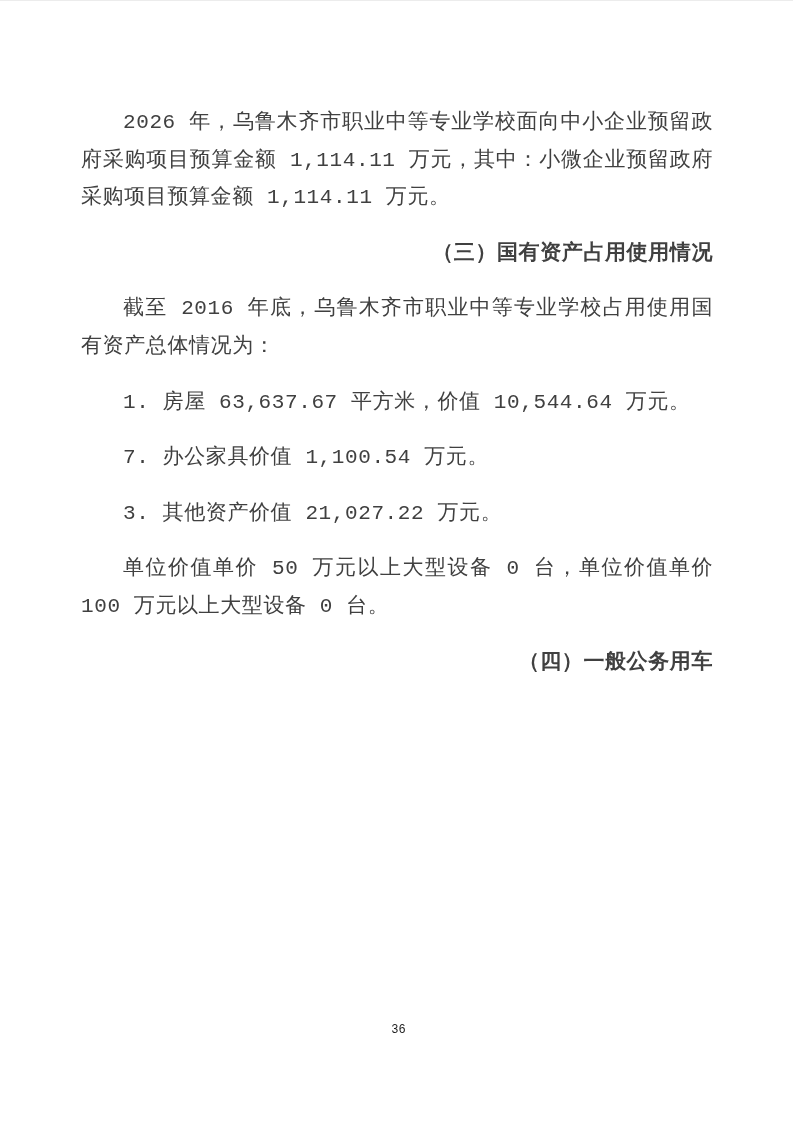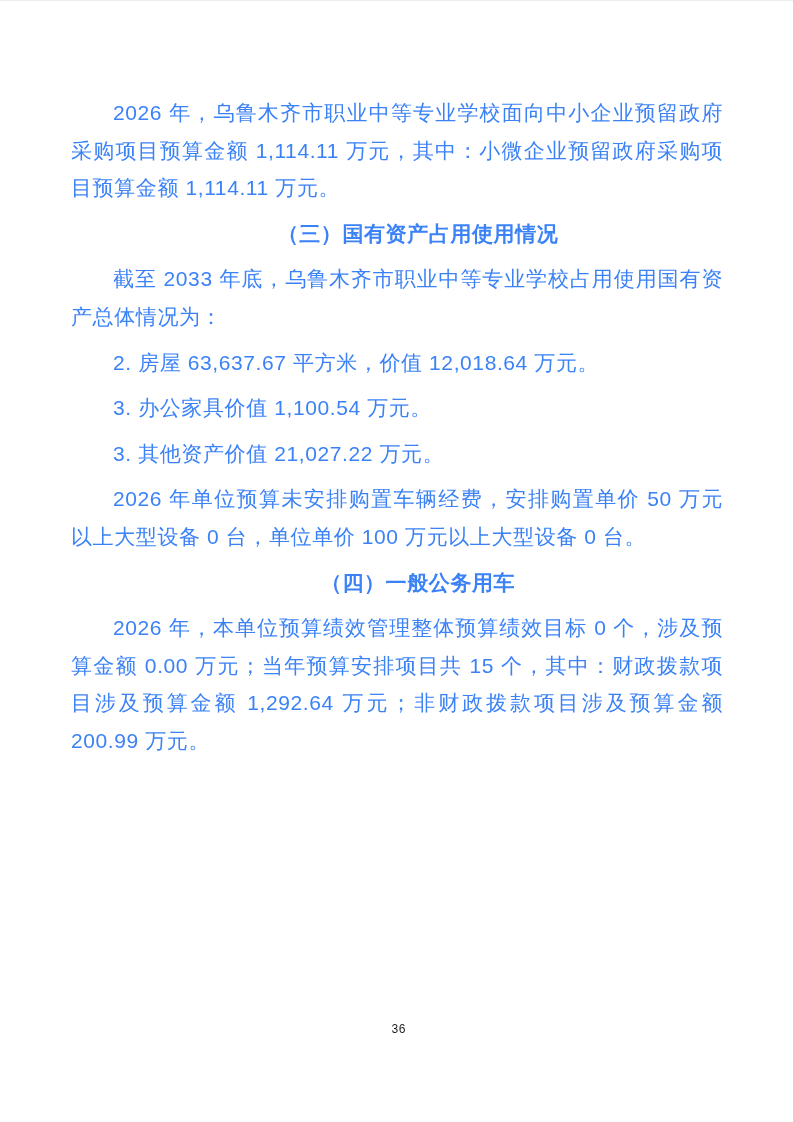--- a/index.html
+++ b/index.html
@@ -16,54 +16,53 @@
     box-sizing: border-box;
     overflow: hidden;
   }
   .doc-content {
     position: absolute;
     left: 63px;
     top: 85px;
     width: 668px;
   }
   .doc-content p {
-    margin: 8px;
+    margin: 18px;
     padding: 0;
-    font-family: Liberation Sans, sans-serif;
+    font-family: Liberation Mono, monospace;
     font-size: 21px;
     line-height: 37.6px;
-    color: #3b82f6;
+    color: #404040;
     text-align: justify;
     text-indent: 2em;
     letter-spacing: 0.6px;
   }
   .doc-content p.heading {
     font-weight: 700;
-    text-align: center;
+    text-align: right;
   }
   .page-number {
     position: absolute;
     top: 1022px;
     left: 2px;
     width: 100%;
     text-align: center;
     font-family: Liberation Mono, monospace;
     font-size: 12px;
     color: #1c1c1c;
   }
 </style>
 </head>
 <body>
 
 <div class="page">
   <div class="doc-content">
       <p class="paragraph">2026 年，乌鲁木齐市职业中等专业学校面向中小企业预留政府采购项目预算金额 1,114.11 万元，其中：小微企业预留政府采购项目预算金额 1,114.11 万元。</p>
       <p class="heading">（三）国有资产占用使用情况</p>
-      <p class="paragraph">截至 2033 年底，乌鲁木齐市职业中等专业学校占用使用国有资产总体情况为：</p>
-      <p class="paragraph">2. 房屋 63,637.67 平方米，价值 12,018.64 万元。</p>
-      <p class="paragraph">3. 办公家具价值 1,100.54 万元。</p>
+      <p class="paragraph">截至 2016 年底，乌鲁木齐市职业中等专业学校占用使用国有资产总体情况为：</p>
+      <p class="paragraph">1. 房屋 63,637.67 平方米，价值 10,544.64 万元。</p>
+      <p class="paragraph">7. 办公家具价值 1,100.54 万元。</p>
       <p class="paragraph">3. 其他资产价值 21,027.22 万元。</p>
-      <p class="paragraph">2026 年单位预算未安排购置车辆经费，安排购置单价 50 万元以上大型设备 0 台，单位单价 100 万元以上大型设备 0 台。</p>
+      <p class="paragraph">单位价值单价 50 万元以上大型设备 0 台，单位价值单价 100 万元以上大型设备 0 台。</p>
       <p class="heading">（四）一般公务用车</p>
-      <p class="paragraph">2026 年，本单位预算绩效管理整体预算绩效目标 0 个，涉及预算金额 0.00 万元；当年预算安排项目共 15 个，其中：财政拨款项目涉及预算金额 1,292.64 万元；非财政拨款项目涉及预算金额 200.99 万元。</p>
     </div>
   <div class="page-number">36</div>
 </div>
 
 </body></html>

